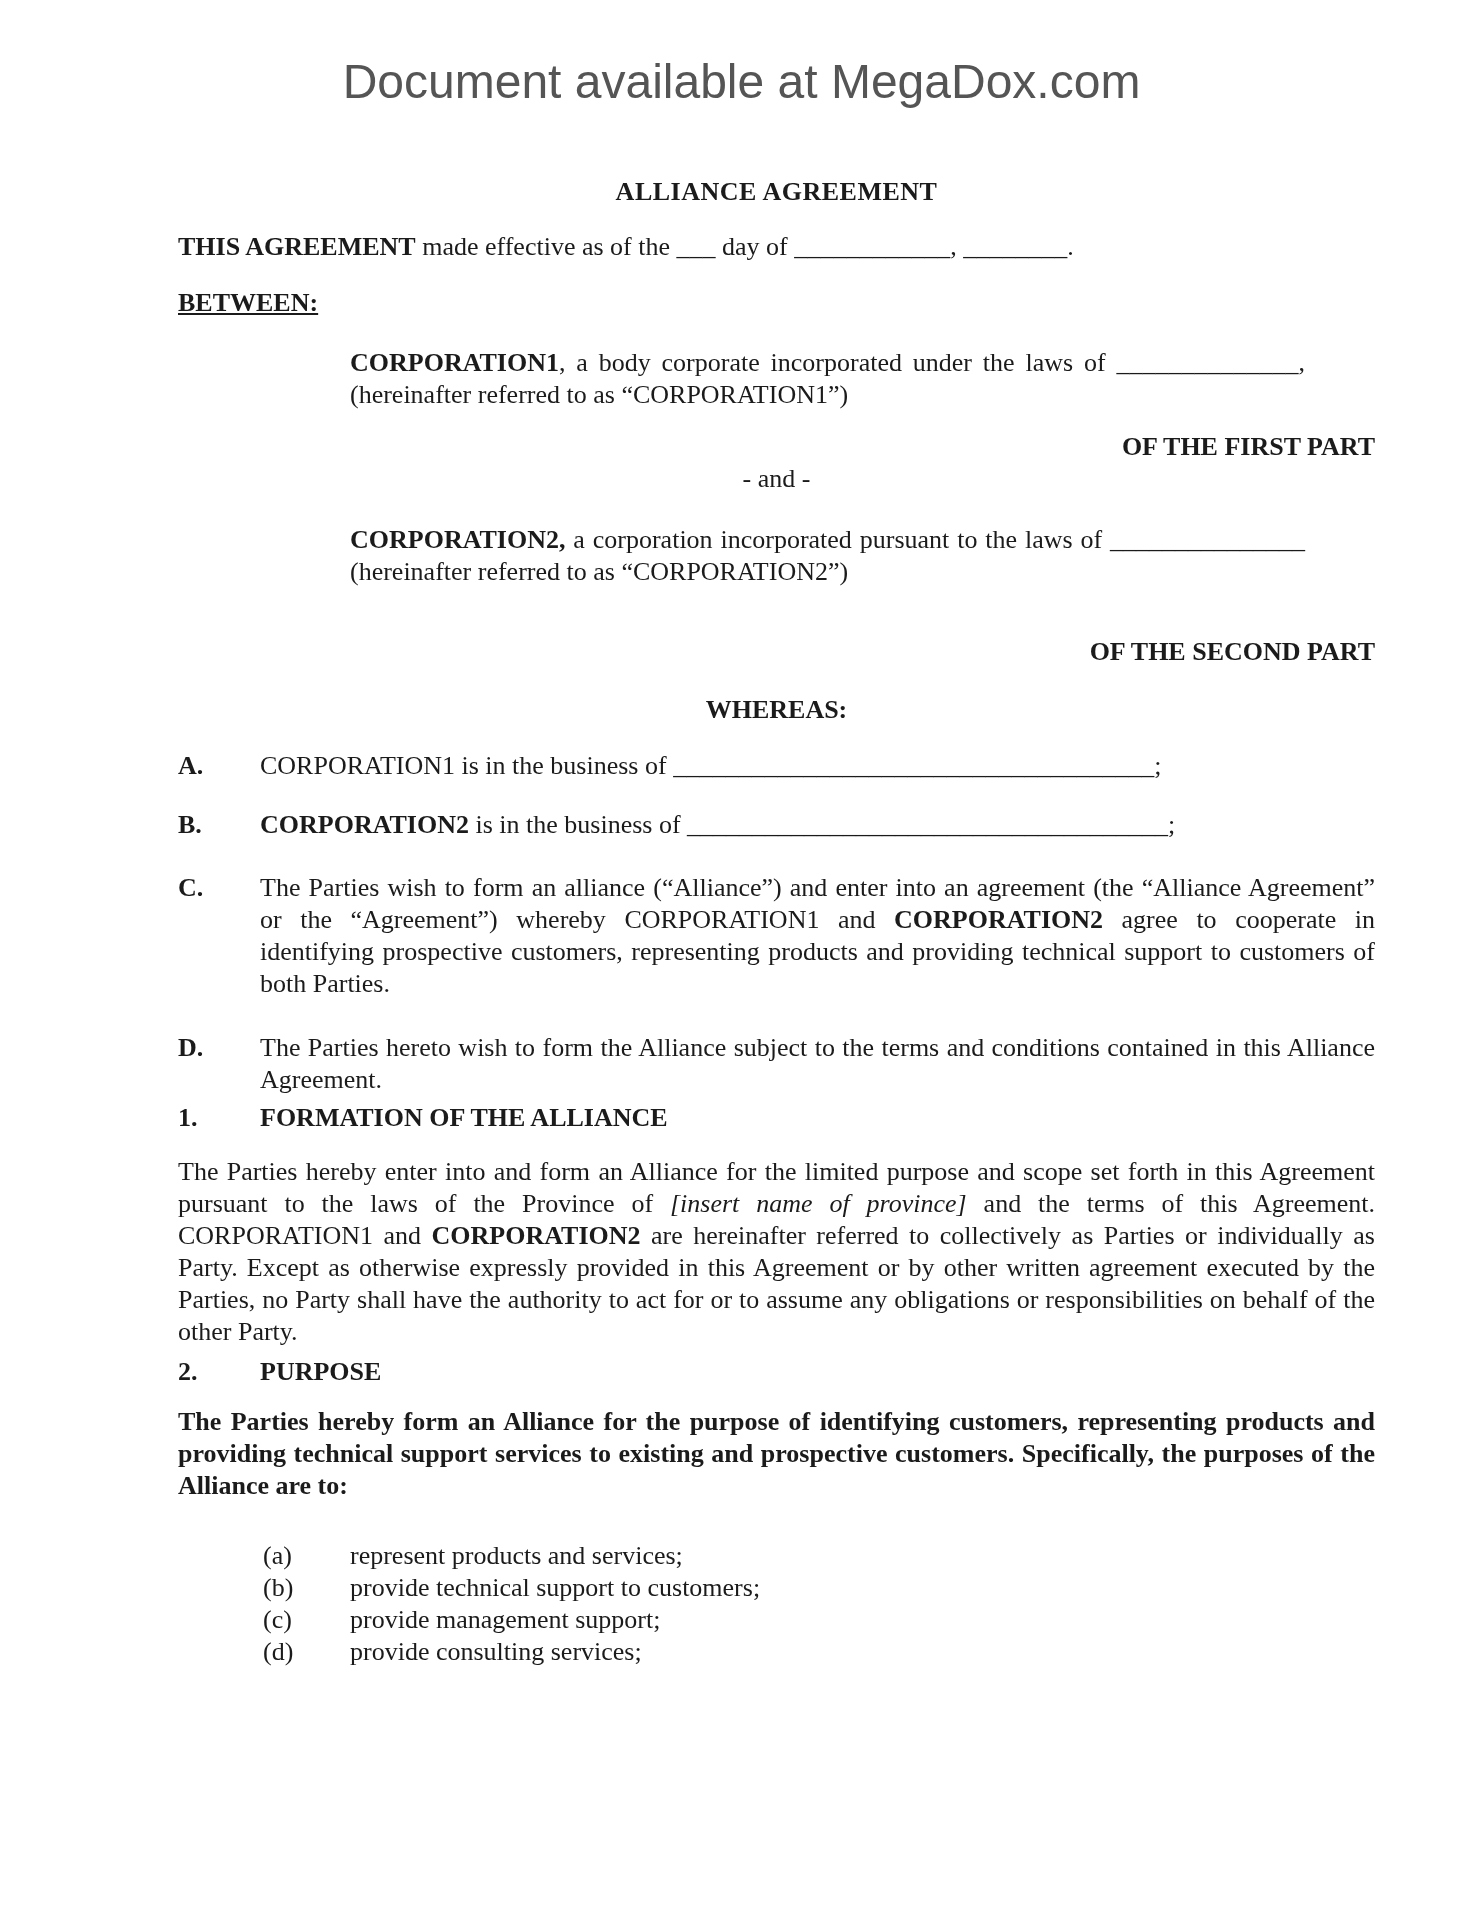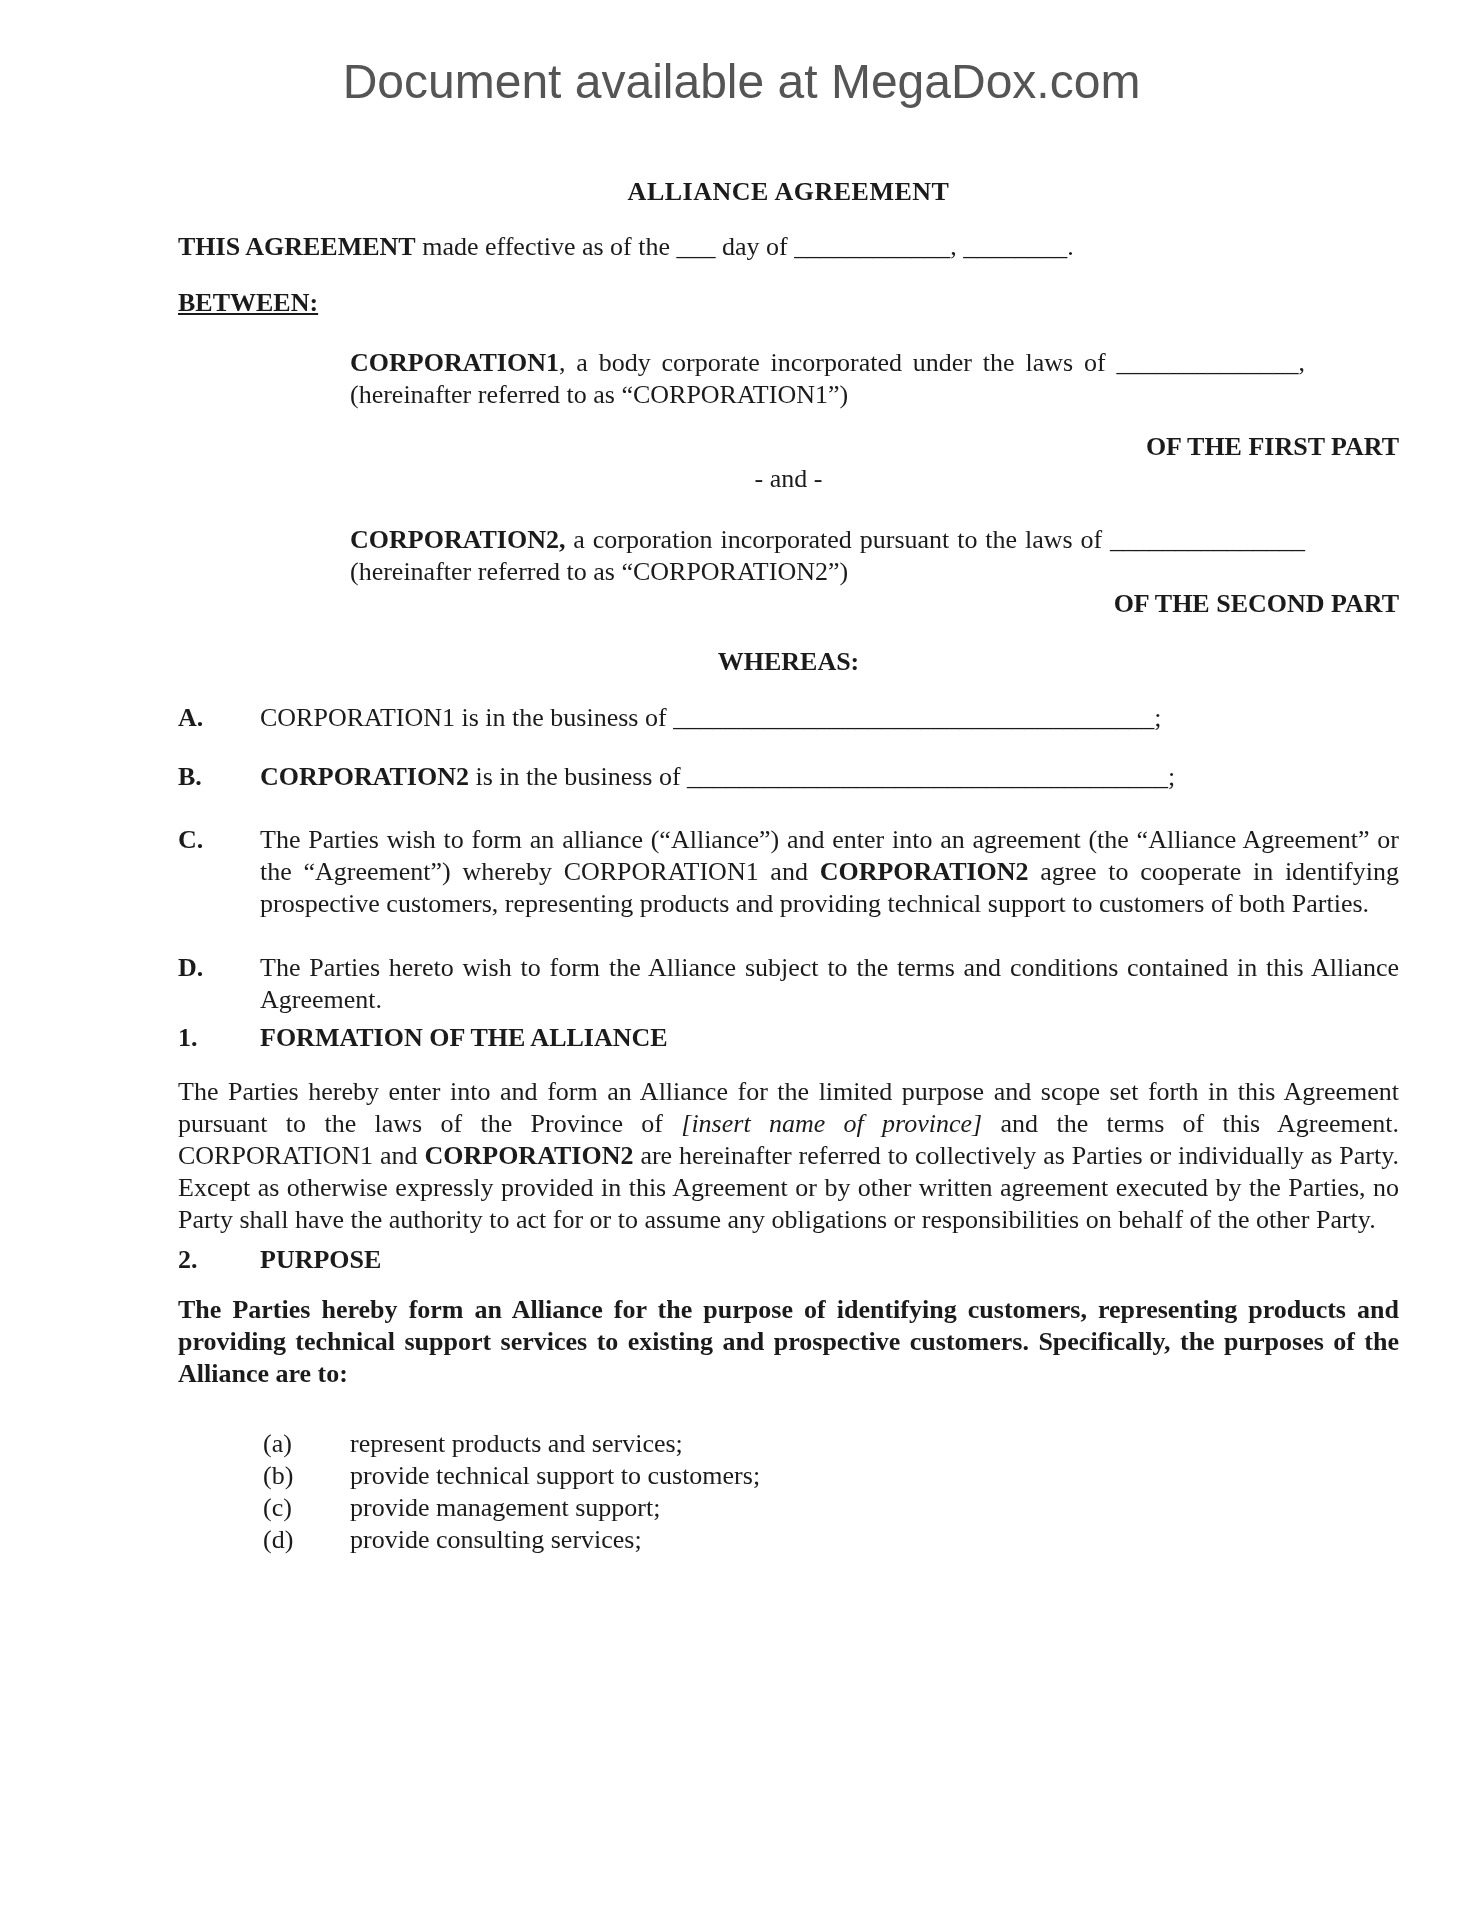--- a/index.html
+++ b/index.html
@@ -17,42 +17,42 @@
     color: var(--text, #1b1b1b);
   }
   .doc-header {
     text-align: center;
     font-family: "Liberation Sans", "DejaVu Sans", sans-serif;
     font-size: 48px;
     line-height: 52px;
     color: var(--watermark-gray, #555555);
     white-space: nowrap;
   }
-  .content { padding: 0 84px 0 178px; }
+  .content { padding: 0 108px 0 178px; }
   .content > * { margin: 0; }
   .b { font-weight: bold; }
   .i { font-style: italic; }
   .just { text-align: justify; }
   .title {
     text-align: center;
     font-weight: bold;
     font-size: 26px;
     margin-top: 68px;
     letter-spacing: 0.5px;
   }
   .intro-clause   { margin-top: 23px; }
   .between-label  { margin-top: 24px; text-decoration: underline; }
   .party-block    { margin-left: 172px; width: 955px; }
   .party-block-1  { margin-top: 28px; }
   .party-block-2  { margin-top: 29px; }
   .align-right    { text-align: right; }
   .align-center   { text-align: center; }
   .first-part     { margin-top: 20px; }
   .and-sep        { margin-top: 0; }
-  .second-part    { }
+  .second-part    { margin-top: 48px; }
   .whereas-label  { margin-top: 26px; text-align: center; }
   .hang { display: flex; align-items: flex-start; }
   .hang .lbl { flex: 0 0 82px; font-weight: bold; }
   .hang .body { flex: 1 1 auto; min-width: 0; }
   .recital-a { margin-top: 24px; }
   .recital-b { margin-top: 27px; }
   .recital-c { margin-top: 31px; }
   .recital-d { margin-top: 32px; }
   .now-therefore { margin-top: 26px; }
   .section-heading { display: flex; font-weight: bold; }

